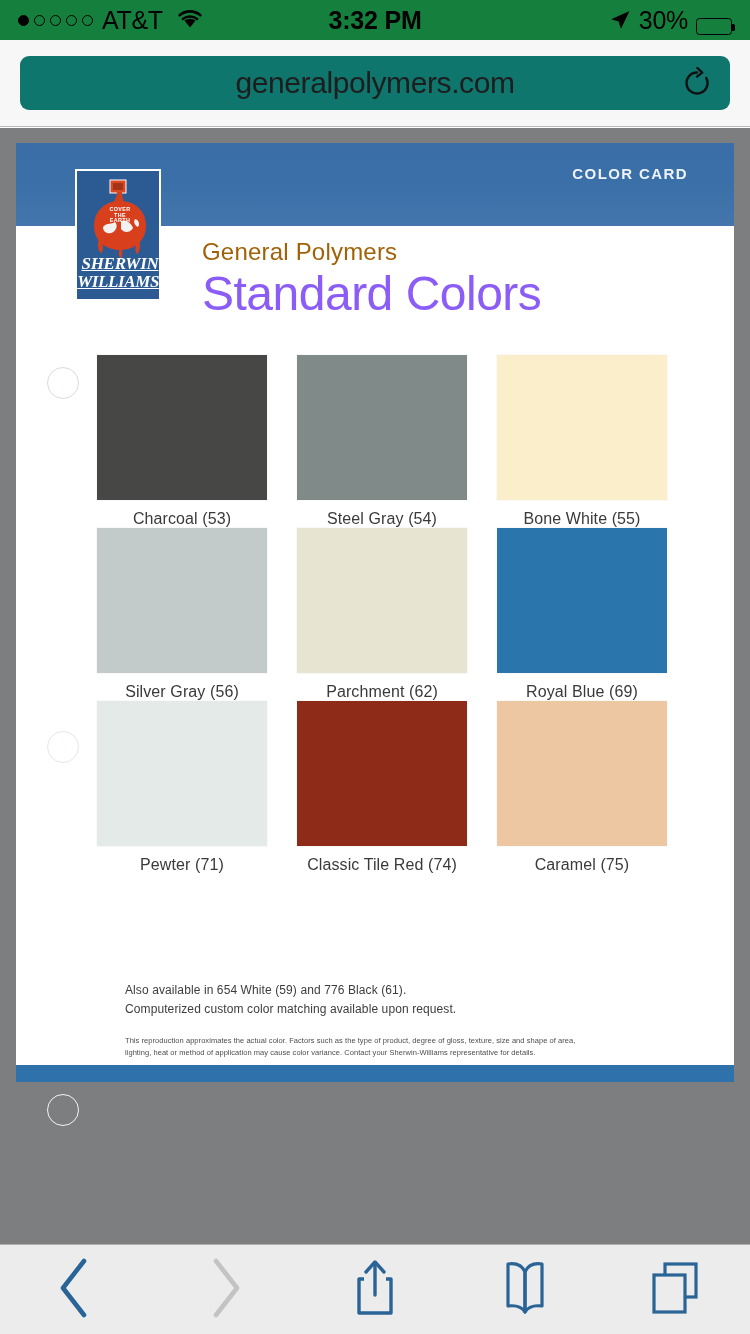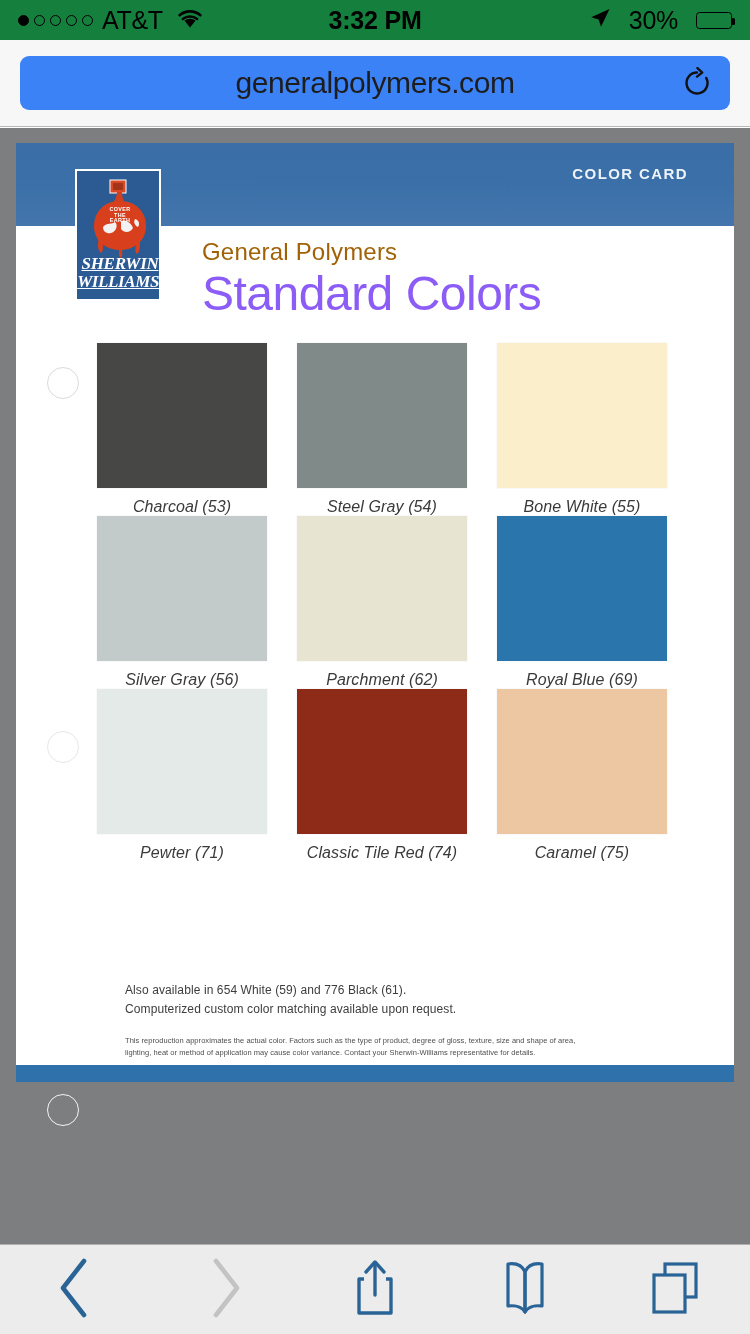--- a/index.html
+++ b/index.html
@@ -23,21 +23,21 @@
   .sig-dot { width:11px; height:11px; border-radius:50%; border:1.6px solid #000; }
   .sig-dot.on { background:#000; }
   .carrier { font-size:25px; font-weight:400; color:#000; letter-spacing:-0.3px; }
   .wifi-ico { margin-left:4px; display:block; }
   .status-center {
     position:absolute; left:0; right:0; text-align:center;
     font-size:25px; font-weight:600; color:#000; letter-spacing:-0.2px;
     pointer-events:none;
   }
   .status-right {
-    display:flex; align-items:center; gap:18px; justify-content:flex-end; flex:1;
+    display:flex; align-items:flex-end; gap:8px; justify-content:flex-end; flex:1;
     position:relative; z-index:2;
   }
   .batt-pct { font-size:25px; color:#000; letter-spacing:-0.3px; }
   .batt-body {
     width:36px; height:17px; border:1.6px solid #000; border-radius:3.5px;
     position:relative; padding:1.6px;
   }
   .batt-fill { height:100%; background:#000; border-radius:1px; }
   .batt-cap {
     position:absolute; right:-4px; top:5px; width:2.6px; height:7px;
@@ -45,21 +45,21 @@
   }
 
   
   .url-bar-wrap {
     position:absolute; top:40px; left:0; width:750px; height:87px;
     background:#f7f7f7;
     display:flex; align-items:center; padding:0 20px;
     border-bottom:1px solid #b8b8b8;
   }
   .url-field {
-    flex:1; height:54px; background:#3b82f6; border-radius:9px;
+    flex:1; height:54px; background:#0f766e; border-radius:9px;
     display:flex; align-items:center; justify-content:center;
     position:relative; padding:0 56px;
   }
   .url-text {
     font-size:30px; color:#1d1d1d; letter-spacing:-0.4px;
     white-space:nowrap; overflow:hidden; text-overflow:ellipsis;
   }
   .reload-btn {
     position:absolute; right:16px; top:50%; transform:translateY(-50%);
     width:34px; height:34px; display:flex; align-items:center; justify-content:center;
@@ -116,21 +116,21 @@
   .punch {
     position:absolute; width:32px; height:32px; border-radius:50%;
     border:1.4px solid #d8dcdd; background:transparent;
   }
   .punch.p1 { left:31px; top:224px; }
   .punch.p2 { left:31px; top:588px; border-color:#e3e8e9; }
   .punch.p3 { left:31px; top:951px; border-color:#f2f4f4; }
 
   
   .swatch-grid {
-    position:absolute; left:66px; top:200px; width:600px;font-style:italic;
+    position:absolute; left:66px; top:212px; width:600px;
   }
   .swatch-row { display:flex; }
   .swatch-cell { width:200px; }
   .swatch-chip {
     width:170px; height:145px; margin:0 auto;
     box-shadow:0 0 0 0.5px rgba(0,0,0,0.05);
   }
   .swatch-label {
     text-align:center; font-size:16px; color:#3a3a3a;
     margin-top:10px; letter-spacing:0.1px;

